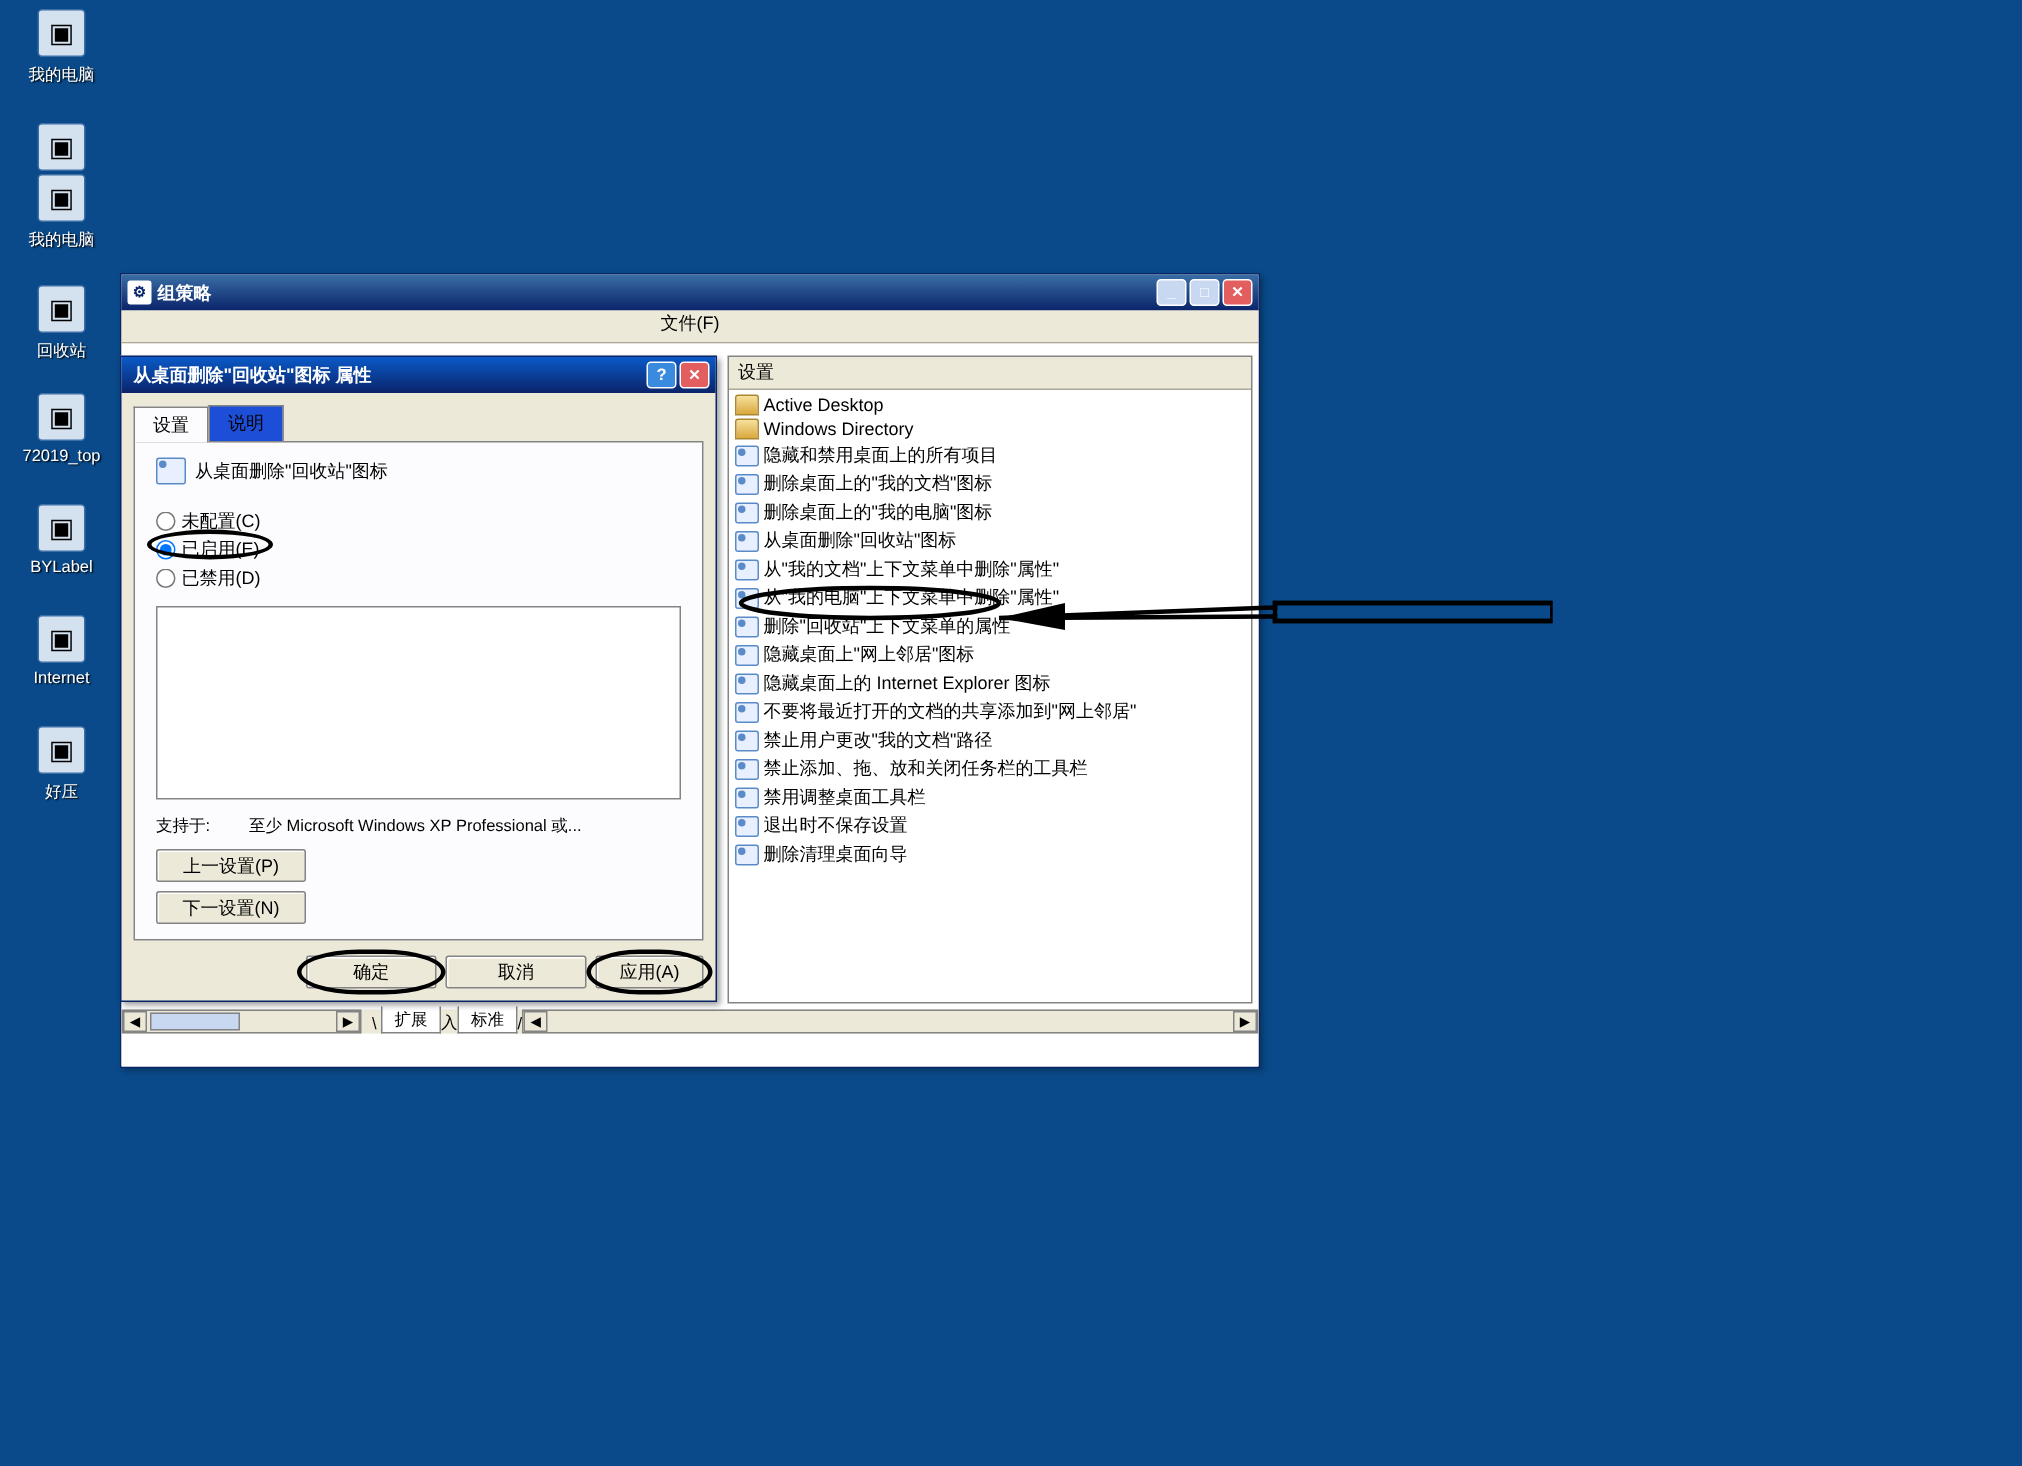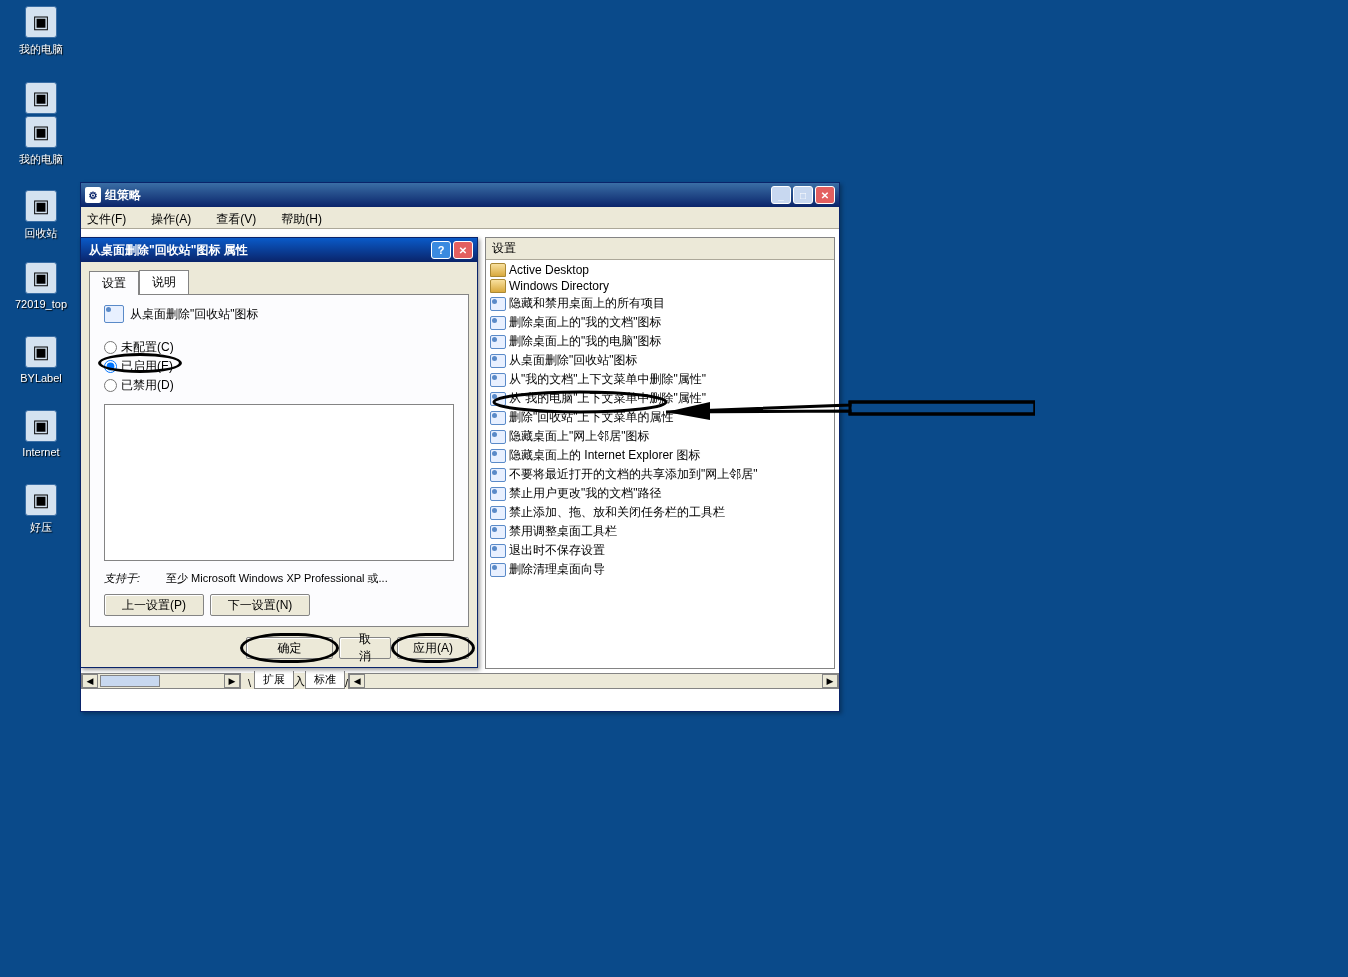--- a/index.html
+++ b/index.html
@@ -12,21 +12,21 @@
 
 
 .gp-window { position: absolute; left: 80px; top: 182px; width: 760px; height: 530px; background: #ece9d8; border: 1px solid #0a246a; box-shadow: 2px 2px 4px rgba(0,0,0,0.3); }
 .gp-titlebar { height: 24px; background: linear-gradient(to bottom, #3a6ea5, #0a246a); color: #fff; display: flex; align-items: center; padding: 0 4px; font-size: 12px; font-weight: bold; }
 .gp-titlebar .title-icon { width: 16px; height: 16px; background: #fff; border-radius: 2px; margin-right: 4px; display: inline-flex; align-items: center; justify-content: center; font-size: 10px; color: #0a246a; }
 .gp-titlebar .title-text { flex: 1; }
 .win-controls { display: flex; gap: 2px; }
 .win-btn { width: 20px; height: 18px; background: #c8d8f0; border: 1px solid #fff; border-radius: 3px; font-size: 10px; font-weight: bold; cursor: pointer; display: flex; align-items: center; justify-content: center; }
 .win-btn.close { background: #e35f5f; color: #fff; }
 
-.gp-menubar { height: 22px; background: #ece9d8; border-bottom: 1px solid #aca899; display: flex; align-items: flex-end; padding: 0 6px; gap: 25px; }
+.gp-menubar { height: 22px; background: #ece9d8; border-bottom: 1px solid #aca899; display: flex; align-items: center; padding: 0 6px; gap: 12px; flex-direction: column; }
 .gp-menubar span { cursor: pointer; }
 
 .gp-body { position: relative; height: calc(100% - 46px); background: #fff; }
 .gp-right-panel { position: absolute; left: 404px; top: 8px; right: 4px; bottom: 42px; background: #fff; border: 1px solid #848484; overflow: hidden; }
 .gp-right-header { background: #ece9d8; padding: 2px 6px; font-size: 12px; border-bottom: 1px solid #aca899; }
 .gp-list { padding: 2px; }
 .gp-list-item { padding: 1px 2px; font-size: 12px; display: flex; align-items: center; cursor: pointer; white-space: nowrap; text-align: center; }
 .gp-list-item .item-icon { width: 16px; height: 14px; margin-right: 3px; display: inline-block; }
 .folder-ico { background: linear-gradient(to bottom, #f8e09e, #d9a93d); border: 1px solid #aa8833; border-radius: 2px 2px 0 0; }
 .policy-ico { background: #e8f0ff; border: 1px solid #5a8ac8; border-radius: 2px; position: relative; }
@@ -42,37 +42,37 @@
 .gp-hscroll-right .scroll-arrow:last-child { margin-left: auto; }
 
 
 .prop-dialog { position: absolute; left: 80px; top: 237px; width: 398px; height: 431px; background: #ece9d8; border: 1px solid #0a246a; box-shadow: 2px 2px 4px rgba(0,0,0,0.4); z-index: 10; }
 .prop-titlebar { height: 24px; background: linear-gradient(to bottom, #0a5ac8, #0a246a); color: #fff; display: flex; align-items: center; padding: 0 4px; font-size: 12px; font-weight: bold; }
 .prop-titlebar .title-text { flex: 1; margin-left: 4px; }
 .prop-help { width: 20px; height: 18px; background: #3a8ae0; border: 1px solid #fff; border-radius: 3px; color: #fff; font-size: 11px; font-weight: bold; cursor: pointer; display: flex; align-items: center; justify-content: center; margin-right: 2px; }
 
 .prop-body { padding: 8px; height: calc(100% - 24px); display: flex; flex-direction: column; }
 .prop-tabs { display: flex; }
-.prop-tab { padding: 3px 12px; border: 1px solid #848484; border-bottom: none; background: #ffffff; font-size: 12px; cursor: pointer; }
+.prop-tab { padding: 3px 12px; border: 1px solid #848484; border-bottom: none; background: #1d4ed8; font-size: 12px; cursor: pointer; }
 .prop-tab.active { background: #fcfcfe; position: relative; top: 1px; }
 .prop-content { flex: 1; border: 1px solid #848484; background: #fcfcfe; padding: 10px 14px; display: flex; flex-direction: column; }
 
 .prop-heading { display: flex; align-items: center; margin-bottom: 14px; }
 .prop-heading .policy-ico { width: 20px; height: 18px; margin-right: 6px; }
 
 .radio-row { display: flex; align-items: center; margin: 2px 0; position: relative; }
 .radio-row input[type=radio] { margin-right: 4px; }
 .radio-circle-annotation { position: absolute; left: -6px; top: -5px; width: 84px; height: 20px; border: 3px solid #000; border-radius: 50%/50%; pointer-events: none; }
 
 .prop-textarea { flex: 1; margin-top: 8px; border: 1px solid #848484; background: #fff; }
 
 .prop-support { margin-top: 10px; font-size: 11px; display: flex; }
-.prop-support .label { width: 62px; font-style: italic; }
-
-.prop-nav-btns { display: flex; gap: 6px; margin-top: 8px; }
+.prop-support .label { width: 62px; }
+
+.prop-nav-btns { display: flex; gap: 6px; margin-top: 8px; flex-direction: column; }
 .btn { height: 22px; padding: 0 14px; border: 1px solid #848484; background: #ece9d8; font-size: 12px; cursor: pointer; border-radius: 2px; display: inline-flex; align-items: center; justify-content: center; box-shadow: inset 1px 1px 0 #fff; }
 
 .prop-action-btns { display: flex; gap: 6px; justify-content: flex-end; margin-top: 10px; }
 .btn-circle-wrap { position: relative; display: inline-block; }
 .btn-circle-annotation { position: absolute; left: -6px; top: -4px; right: -6px; bottom: -4px; border: 3px solid #000; border-radius: 50%/60%; pointer-events: none; }
 
 
 .arrow-annotation { position: absolute; left: 490px; top: 390px; width: 545px; height: 35px; pointer-events: none; z-index: 20; }
 </style>
 </head>
@@ -264,21 +264,21 @@
       <div class="prop-nav-btns">
         <button class="btn" style="width:100px">上一设置(P)</button>
         <button class="btn" style="width:100px">下一设置(N)</button>
       </div>
     </div>
     <div class="prop-action-btns">
       <span class="btn-circle-wrap">
         <button class="btn" style="width:87px">确定</button>
         <span class="btn-circle-annotation"></span>
       </span>
-      <button class="btn" style="width:52px">取消</button>
+      <button class="btn" style="width:94px">取消</button>
       <span class="btn-circle-wrap">
         <button class="btn" style="width:72px">应用(A)</button>
         <span class="btn-circle-annotation"></span>
       </span>
     </div>
   </div>
 </div>
 
 <svg class="arrow-annotation" viewBox="0 0 545 35">
   <ellipse cx="90" cy="12" rx="86" ry="10" fill="none" stroke="#000" stroke-width="3"></ellipse>

